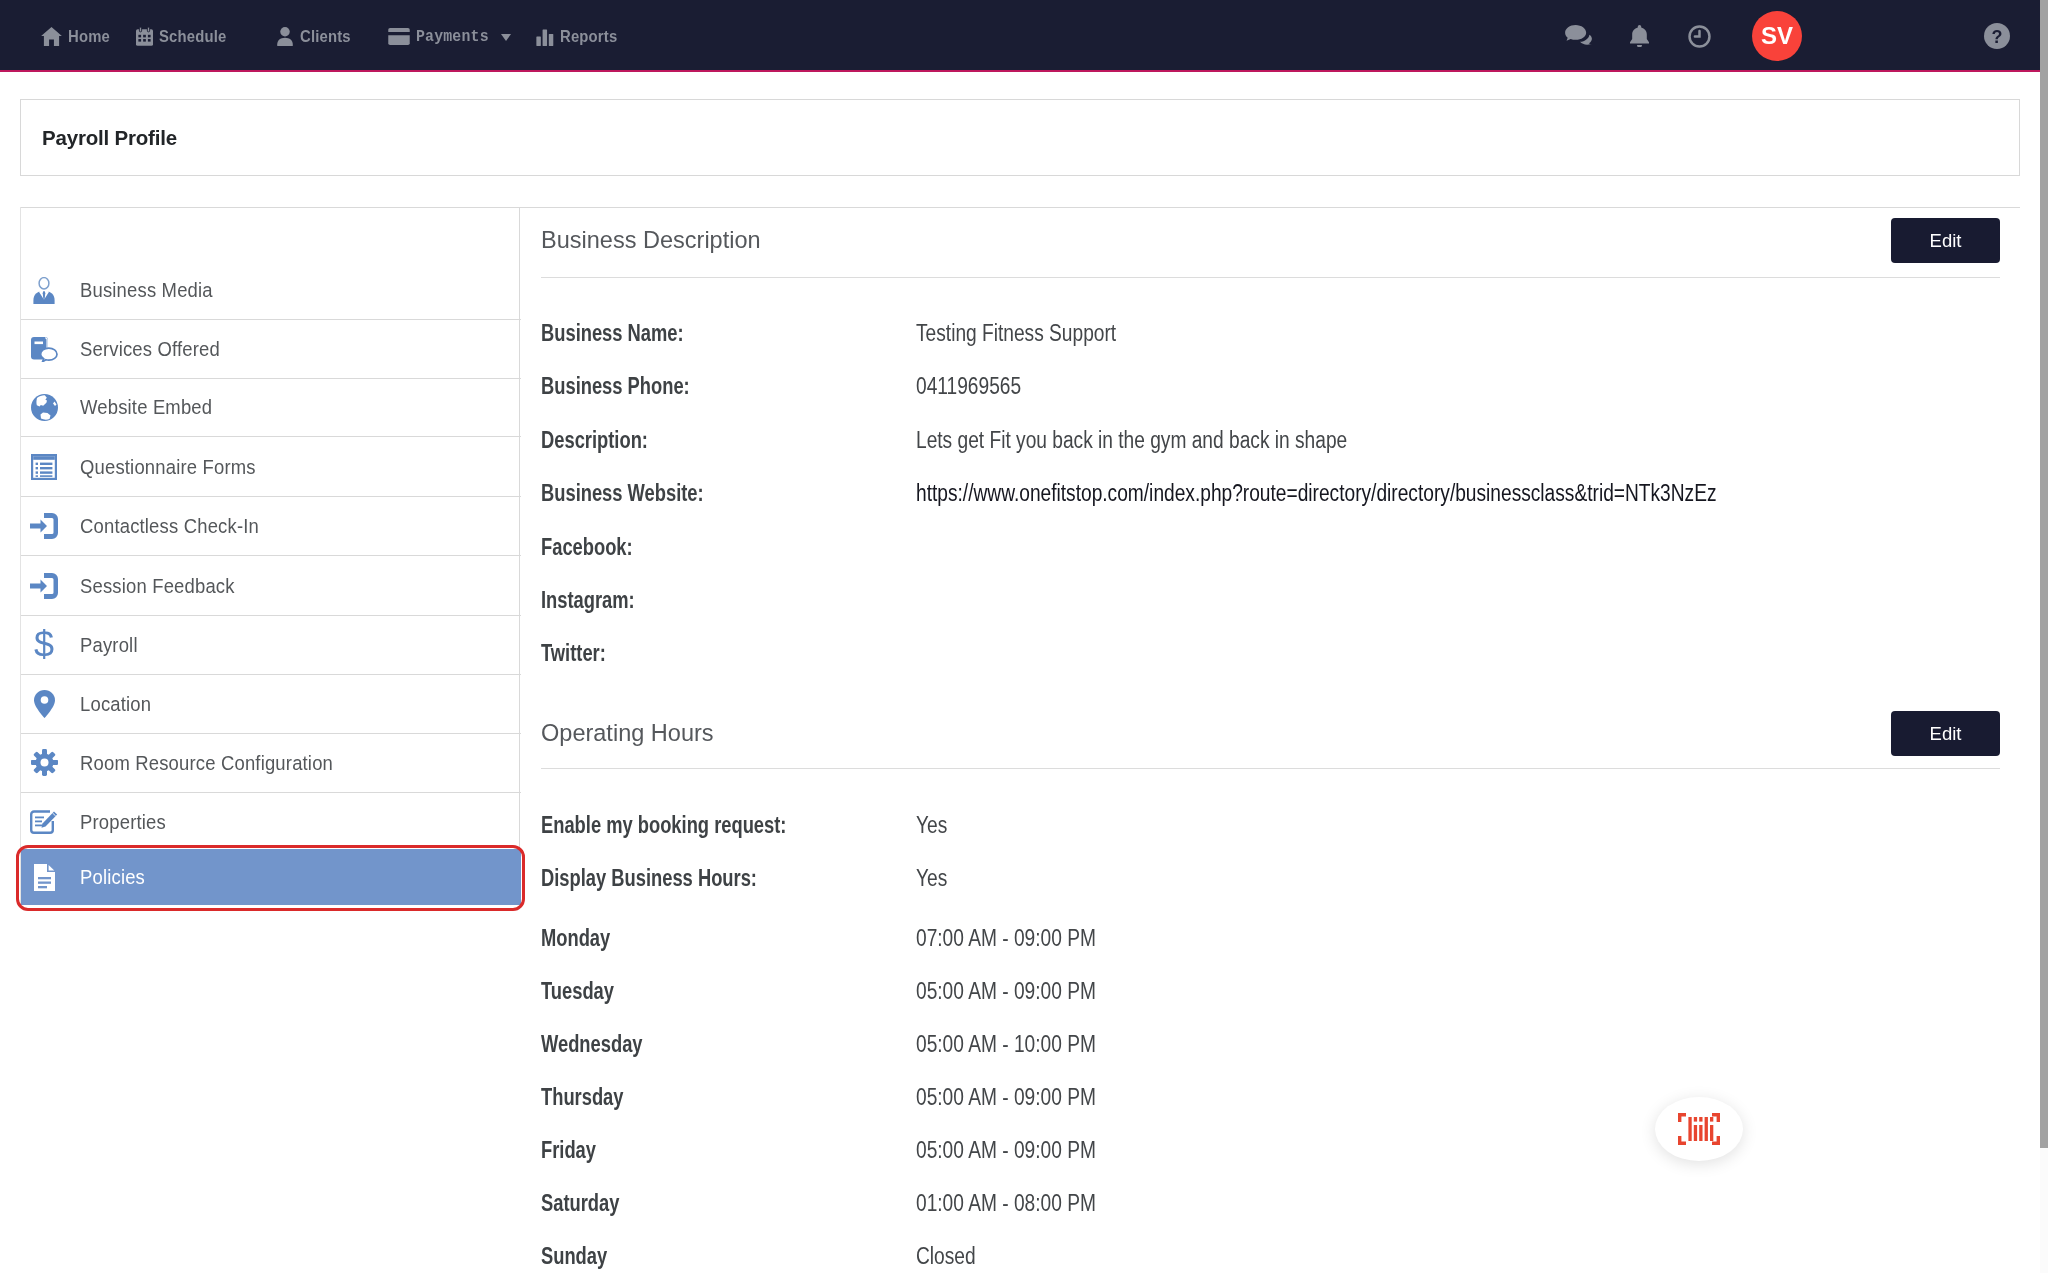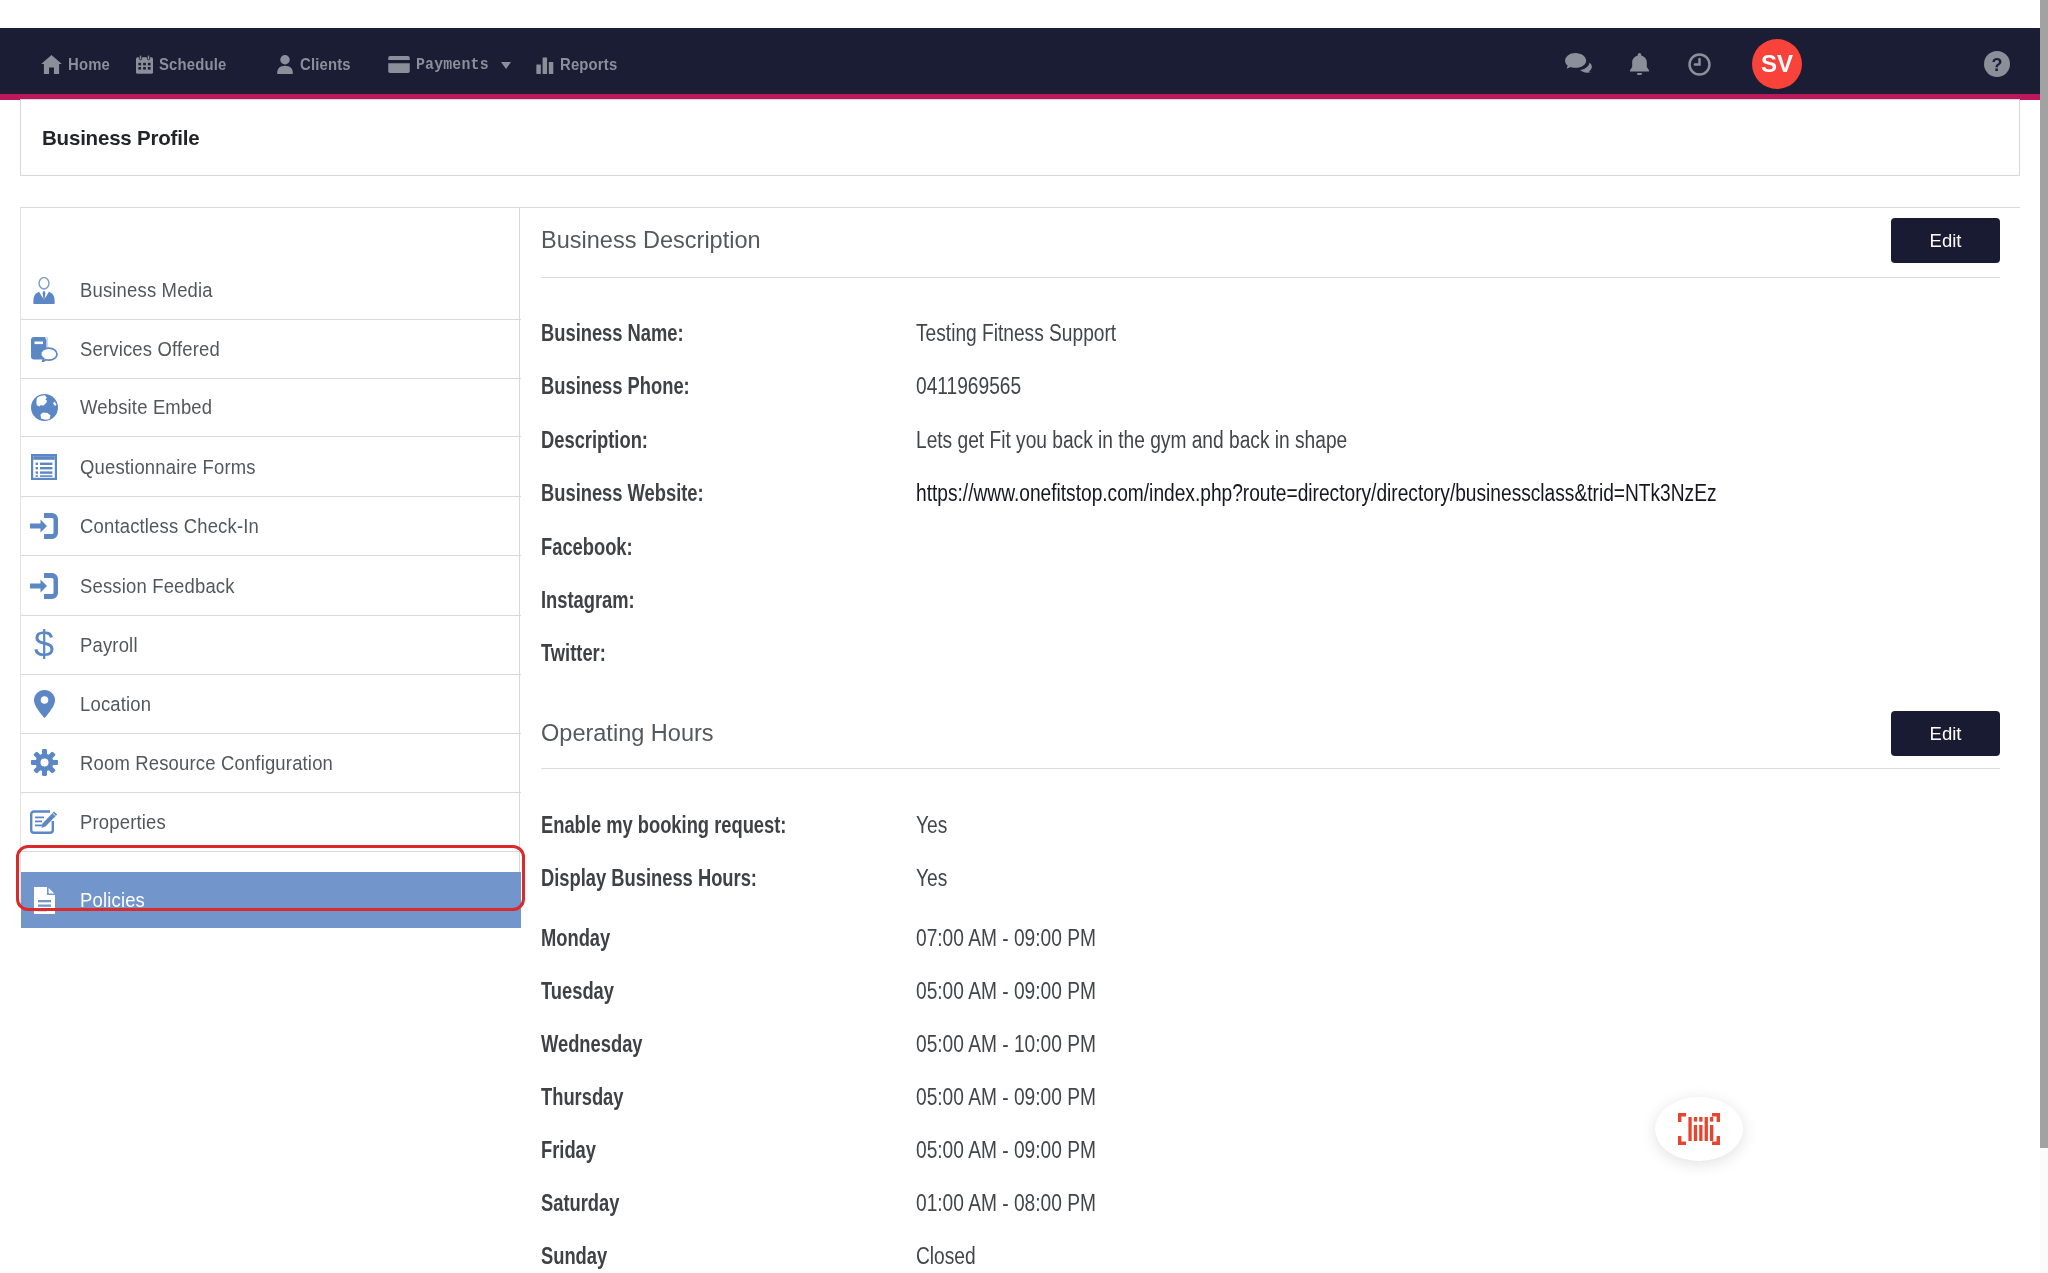--- a/index.html
+++ b/index.html
@@ -1,20 +1,20 @@
 <!DOCTYPE html>
 <html><head>
 <meta charset="utf-8">
 <style>
 * { margin:0; padding:0; box-sizing:border-box; }
 html,body { width:2048px; height:1273px; overflow:hidden; background:#fff;
   font-family:"Liberation Sans", sans-serif; position:relative; }
 
 
-.topbar { position:absolute; left:0; top:0; width:2048px; height:72px; background:#1a1d33; border-bottom:6px solid #be185d; box-sizing:border-box;margin-top:28px; }
+.topbar { position:absolute; left:0; top:0; width:2048px; height:72px; background:#1a1d33; border-bottom:2px solid #be185d; box-sizing:border-box; }
 .nav-item { position:absolute; top:0; height:72px; display:flex; align-items:center;
   color:#8b8f9a; font-size:16.5px; font-weight:700; letter-spacing:0.2px; }
 .nav-item .t { display:inline-block; transform:scaleX(0.9); transform-origin:0 50%; }
 .nav-item svg { margin-right:6px; }
 .caret { display:inline-block; width:0; height:0; border-left:5.5px solid transparent;
   border-right:5.5px solid transparent; border-top:7px solid #8b8f9a; margin-left:4px; margin-top:3px; }
 .avatar { position:absolute; width:50px; height:50px; border-radius:50%; background:#f9423a;
   color:#fff; font-size:24px; font-weight:700; display:flex; align-items:center; justify-content:center; }
 
 
@@ -123,21 +123,21 @@
   <div class="avatar" style="left:1752px; top:11px;">SV</div>
   <div class="nav-item" style="left:1984px;">
     <svg width="26" height="26" viewBox="0 0 26 26">
       <circle cx="13" cy="13" r="13" fill="#8b8f9a"></circle>
       <text x="13" y="19.5" font-size="18" font-weight="bold" fill="#1a1d33" text-anchor="middle" font-family="Liberation Sans, sans-serif">?</text>
     </svg>
   </div>
 </div>
 
 <div class="title-box">
-    <span>Business Profile</span>
+    <span>Payroll Profile</span>
   </div>
 
 <div class="mainline"></div>
 <div class="sidebar" id="sidebar">
   <div class="srow" style="top:54px; height:59.1px;">
     <span class="sicon">
         <svg width="24" height="27" viewBox="0 0 24 27">
       <ellipse cx="12" cy="6.3" rx="4.9" ry="5.7" fill="#fff" stroke="#7ea0cd" stroke-width="1.5"></ellipse>
       <path d="M12 14 c-7 0-10.6 3.4-10.6 9.4 V27 h21.2 v-3.6 c0-6-3.6-9.4-10.6-9.4 z" fill="#5b87c4"></path>
       <path d="M6.8 14.6 L12 22.8 L17.2 14.6 c-1.6-.7-3.3-1-5.2-1 s-3.6.3-5.2 1 z" fill="#fff"></path>
@@ -242,21 +242,21 @@
       <path d="M20 3.5 H4 a2.8 2.8 0 0 0 -2.8 2.8 V22 A2.8 2.8 0 0 0 4 24.8 h16 a2.8 2.8 0 0 0 2.8 -2.8 V13" stroke="#5b87c4" stroke-width="2.4"></path>
       <rect x="5" y="8.5" width="9" height="1.8" fill="#5b87c4"></rect>
       <rect x="5" y="12.5" width="7" height="1.8" fill="#5b87c4"></rect>
       <rect x="5" y="16.5" width="9" height="1.8" fill="#5b87c4"></rect>
       <path d="M12.5 15.5 L24 3.5 27.2 6.5 15.5 18.5 11.5 19.8 Z" fill="#5b87c4"></path>
       <path d="M22.5 5 l3.2 3" stroke="#fff" stroke-width="0.9"></path>
     </svg>
       </span>
     <span class="slabel">Properties</span>
   </div>
-  <div class="srow active" style="top:642px; height:56px; border-bottom:none;margin-top:23px;">
+  <div class="srow active" style="top:642px; height:56px; border-bottom:none;">
     <span class="sicon">
         <svg width="21" height="27" viewBox="0 0 21 27">
       <path d="M0 0 h13 v8 h8 v19 H0 Z" fill="#fff"></path>
       <path d="M14.6 0.9 L20.3 6.6 h-5.7 Z" fill="#fff"></path>
       <rect x="4" y="13" width="13" height="2.3" fill="#7295cb"></rect>
       <rect x="4" y="17.5" width="13" height="2.3" fill="#7295cb"></rect>
       <rect x="4" y="22" width="9" height="2.3" fill="#7295cb"></rect>
     </svg>
       </span>
     <span class="slabel">Policies</span>

